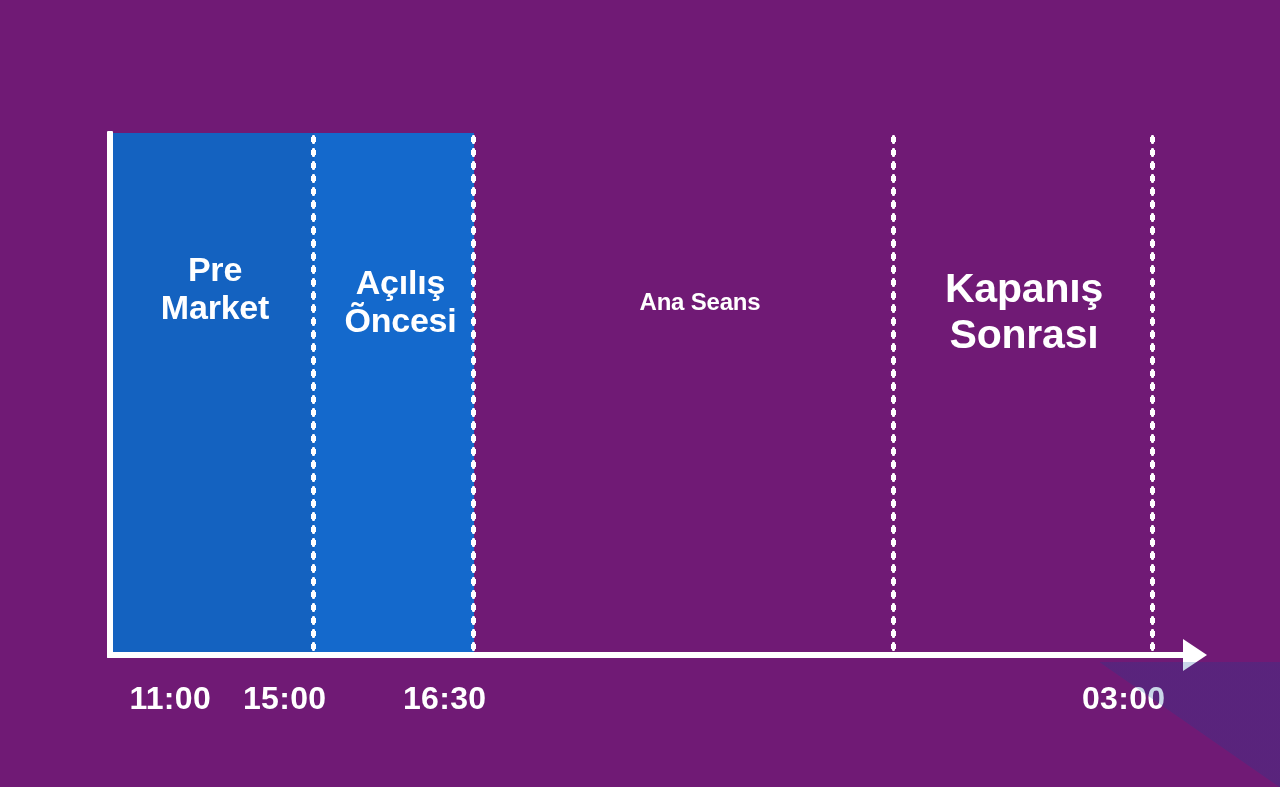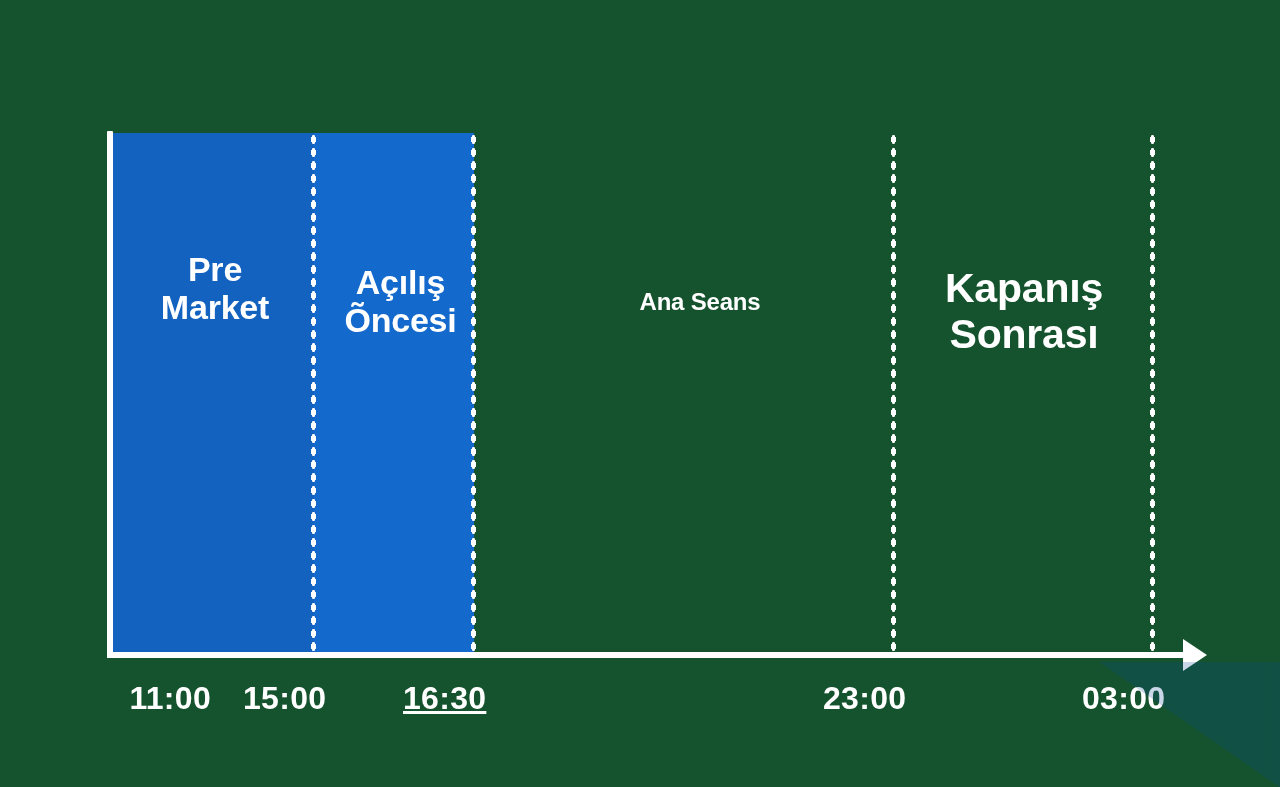--- a/index.html
+++ b/index.html
@@ -5,21 +5,21 @@
 <style>
   html, body {
     margin: 0;
     padding: 0;
     background: #0d7aea;
   }
   #stage {
     position: relative;
     width: 1280px;
     height: 787px;
-    background: #14532d;
+    background: #701a75;
     overflow: hidden;
     font-family: "Liberation Sans", "DejaVu Sans", sans-serif;
     -webkit-font-smoothing: antialiased;
   }
 
   
   #corner-wedge {
     position: absolute;
     right: 0;
     bottom: 0;
@@ -112,21 +112,21 @@
     top: 680px;
     color: #ffffff;
     font-size: 32px;
     font-weight: bold;
     letter-spacing: 0.3px;
     text-align: left;
     width: 140px;
   }
   #tick-1100 { left: 48px;   text-align: right; padding-left: 23px; }
   #tick-1500 { left: 243px; }
-  #tick-1630 { left: 403px; text-decoration: underline; }
+  #tick-1630 { left: 403px; }
   #tick-2300 { left: 823px; }
   #tick-0300 { left: 1082px; }
 </style>
 </head>
 <body>
 
 <div id="stage">
 
   <div class="band" id="band-pre-market"></div>
   <div class="band" id="band-acilis-oncesi"></div>
@@ -144,18 +144,17 @@
 Market</div>
   <div class="band-label" id="label-acilis-oncesi">Açılış
 Õncesi</div>
   <div class="band-label" id="label-ana-seans">Ana Seans</div>
   <div class="band-label" id="label-kapanis-sonrasi">Kapanış
 Sonrası</div>
 
   <div class="tick-label" id="tick-1100">11:00</div>
   <div class="tick-label" id="tick-1500">15:00</div>
   <div class="tick-label" id="tick-1630">16:30</div>
-  <div class="tick-label" id="tick-2300">23:00</div>
   <div class="tick-label" id="tick-0300">03:00</div>
 
   <div id="corner-wedge"></div>
 
 </div>
 
 </body></html>

